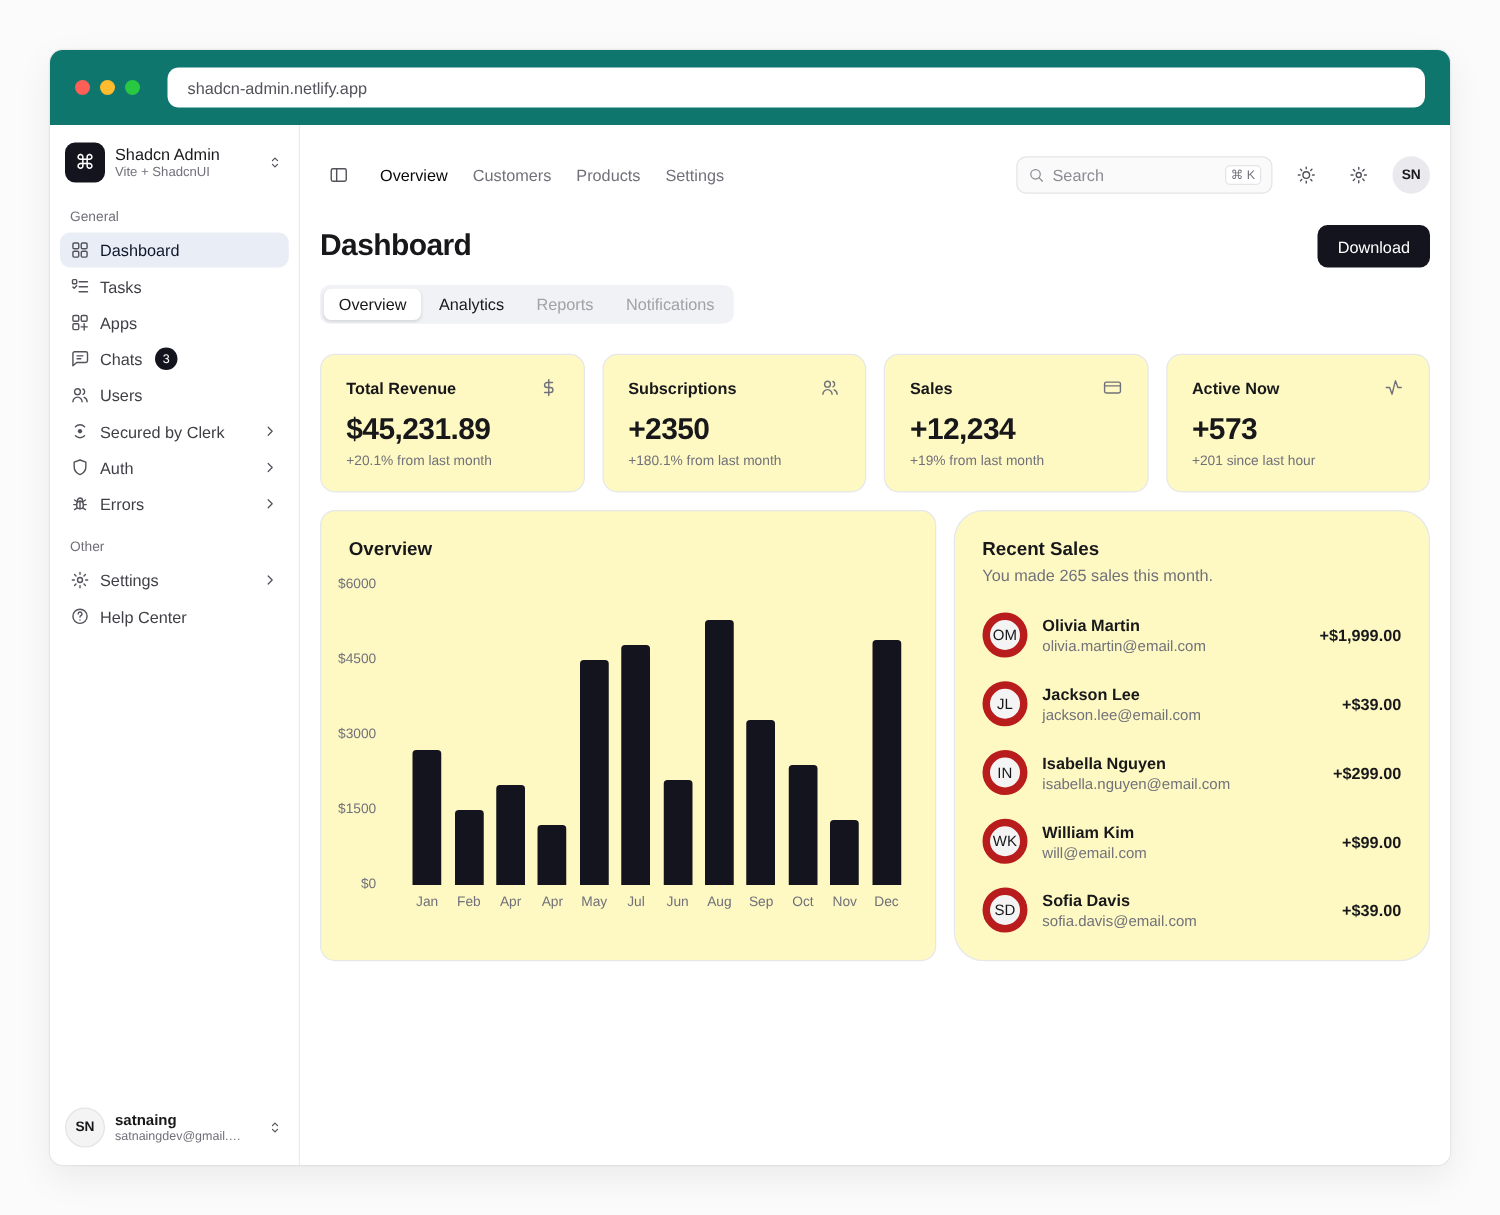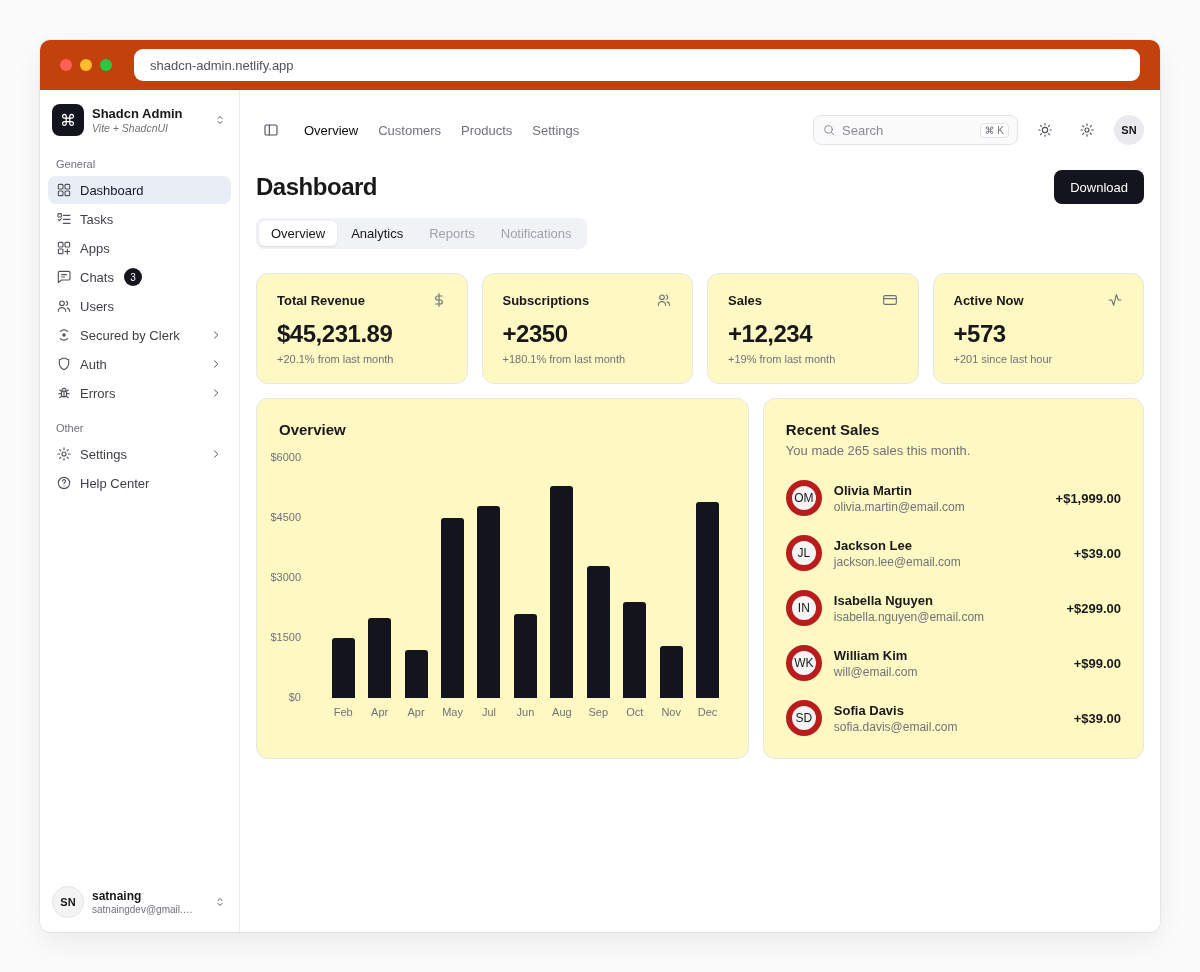--- a/index.html
+++ b/index.html
@@ -6,36 +6,36 @@
   html,body { width:1200px; height:972px; }
   body { font-family:"Liberation Sans", sans-serif; background:#fbfbfb; color:#18181b; }
   :root { --primary:#14141f; }
 
   .stage { width:1200px; height:972px; padding:40px; }
   .window { width:1120px; height:892px; background:#fff; border-radius:10px; overflow:hidden;
             box-shadow:0 0 0 1px rgba(0,0,0,.05), 0 10px 30px rgba(0,0,0,.07);
             display:flex; flex-direction:column; }
 
   
-  .chrome { height:50px; background:#c2410c; display:flex; align-items:center; padding:0 20px; flex:none; }
+  .chrome { height:60px; background:#0f766e; display:flex; align-items:center; padding:0 20px; flex:none; }
   .traffic { display:flex; align-items:center; }
   .dot { width:12px; height:12px; border-radius:50%; display:inline-block; margin-right:8px; cursor:pointer; }
   .dot.red{background:#ff5f57}.dot.yellow{background:#febc2e}.dot.green{background:#28c840}
   .urlbar { flex:1; height:32px; background:#fff; border-radius:9px; margin-left:14px;
             display:flex; align-items:center; padding:0 16px; font-size:13px; color:#52525b; cursor:text; }
 
   .app { flex:1; display:flex; min-height:0; }
 
   
   .sidebar { width:200px; flex:none; border-right:1px solid #ececf0; display:flex; flex-direction:column; padding:10px 8px 12px; }
   .brand { display:flex; align-items:center; gap:8px; padding:4px 4px 8px; cursor:pointer; }
   .brand-logo { width:32px; height:32px; border-radius:8px; background:var(--primary); color:#fff;
                 display:flex; align-items:center; justify-content:center; font-size:16px; flex:none; }
-  .brand-name { font-size:13px; font-weight:700; line-height:1.2; }
-  .brand-sub { font-size:10.5px; color:#71717a;font-style:italic; }
+  .brand-name { font-size:13px; font-weight:400; line-height:1.2; }
+  .brand-sub { font-size:10.5px; color:#71717a; }
   .ml-auto { margin-left:auto; }
   .sec-label { font-size:11px; color:#71717a; padding:14px 8px 6px; }
   .s-item { display:flex; align-items:center; gap:8px; height:28px; padding:0 8px; border-radius:8px;
             font-size:13px; color:#3f3f46; cursor:pointer; margin-bottom:1px; }
   .s-item.active { background:#e9eef6; color:#0f172a; font-weight:500; }
   .badge-dark { margin-left:2px; min-width:18px; height:18px; border-radius:9px; background:var(--primary);
                 color:#fff; font-size:10px; display:inline-flex; align-items:center; justify-content:center; padding:0 5px; }
   .sidebar-user { margin-top:auto; display:flex; align-items:center; gap:8px; padding:6px 4px 2px; cursor:pointer; }
   .avatar-sm { width:32px; height:32px; border-radius:50%; background:#f4f4f5; border:1px solid #e4e4e7;
                display:flex; align-items:center; justify-content:center; font-size:11px; font-weight:700; flex:none; }
@@ -71,21 +71,21 @@
 
   .stats-row { display:flex; gap:14px; margin-top:24px; }
   .card { background:#fef9c3; border:1px solid #e5e7eb; border-radius:12px; }
   .stat { flex:1; padding:18px 20px; }
   .stat-head { display:flex; align-items:center; justify-content:space-between; font-size:13px; font-weight:600; }
   .stat-value { font-size:24px; font-weight:800; margin-top:12px; letter-spacing:-0.02em; }
   .stat-change { font-size:11px; color:#71717a; margin-top:5px; }
 
   .charts-row { display:flex; gap:14px; margin-top:14px; align-items:stretch; }
   .chart-card { flex:4; padding:22px; min-width:0; }
-  .sales-card { flex:3; padding:22px; min-width:0; }
+  .sales-card { flex:3; padding:22px; min-width:0;border-radius:24px; }
   .card-title { font-size:15px; font-weight:700; }
   .card-sub { font-size:13px; color:#71717a; margin-top:5px; }
 
   .chart { display:flex; margin-top:20px; }
   .chart-yaxis { position:relative; width:46px; flex:none; height:240px; }
   .chart-yaxis span { position:absolute; right:24px; font-size:11px; color:#71717a; }
   .chart-plot { flex:1; display:flex; }
   .chart-col { flex:1; display:flex; flex-direction:column; align-items:center; min-width:0; }
   .barwrap { height:240px; display:flex; align-items:flex-end; }
   .bar { width:23px; background:var(--primary); border-radius:3px 3px 0 0; }
@@ -404,20 +404,26 @@
                 <div class="chart-yaxis" id="chart-yaxis">
                     <span style="top: -7px;">$6000</span>
                     <span style="top: 53px;">$4500</span>
                     <span style="top: 113px;">$3000</span>
                     <span style="top: 173px;">$1500</span>
                     <span style="top: 233px;">$0</span>
                   </div>
                 <div class="chart-plot" id="chart-plot">
                     <div class="chart-col">
                       <div class="barwrap">
+                        <div class="bar" style="height: 108px;"></div>
+                      </div>
+                      <div class="month">Jan</div>
+                    </div>
+                    <div class="chart-col">
+                      <div class="barwrap">
                         <div class="bar" style="height: 60px;"></div>
                       </div>
                       <div class="month">Feb</div>
                     </div>
                     <div class="chart-col">
                       <div class="barwrap">
                         <div class="bar" style="height: 80px;"></div>
                       </div>
                       <div class="month">Apr</div>
                     </div>

